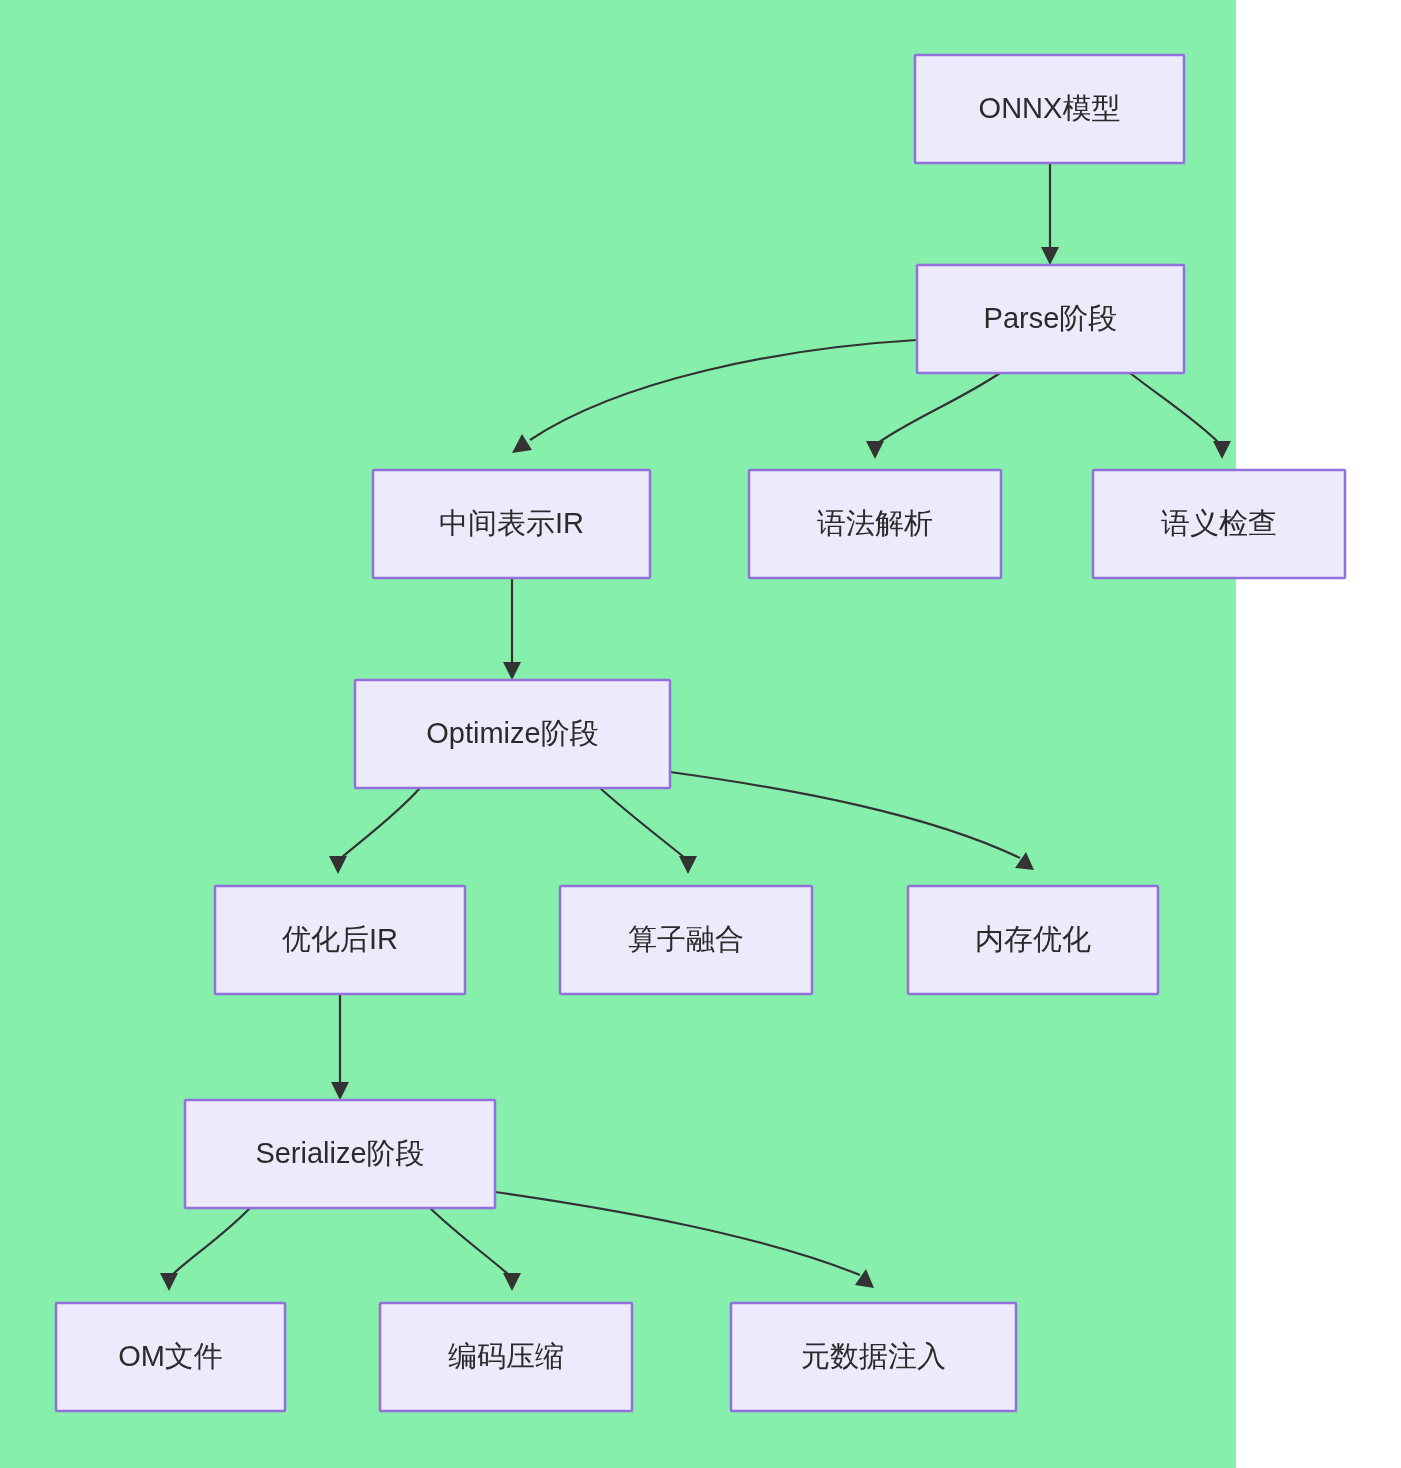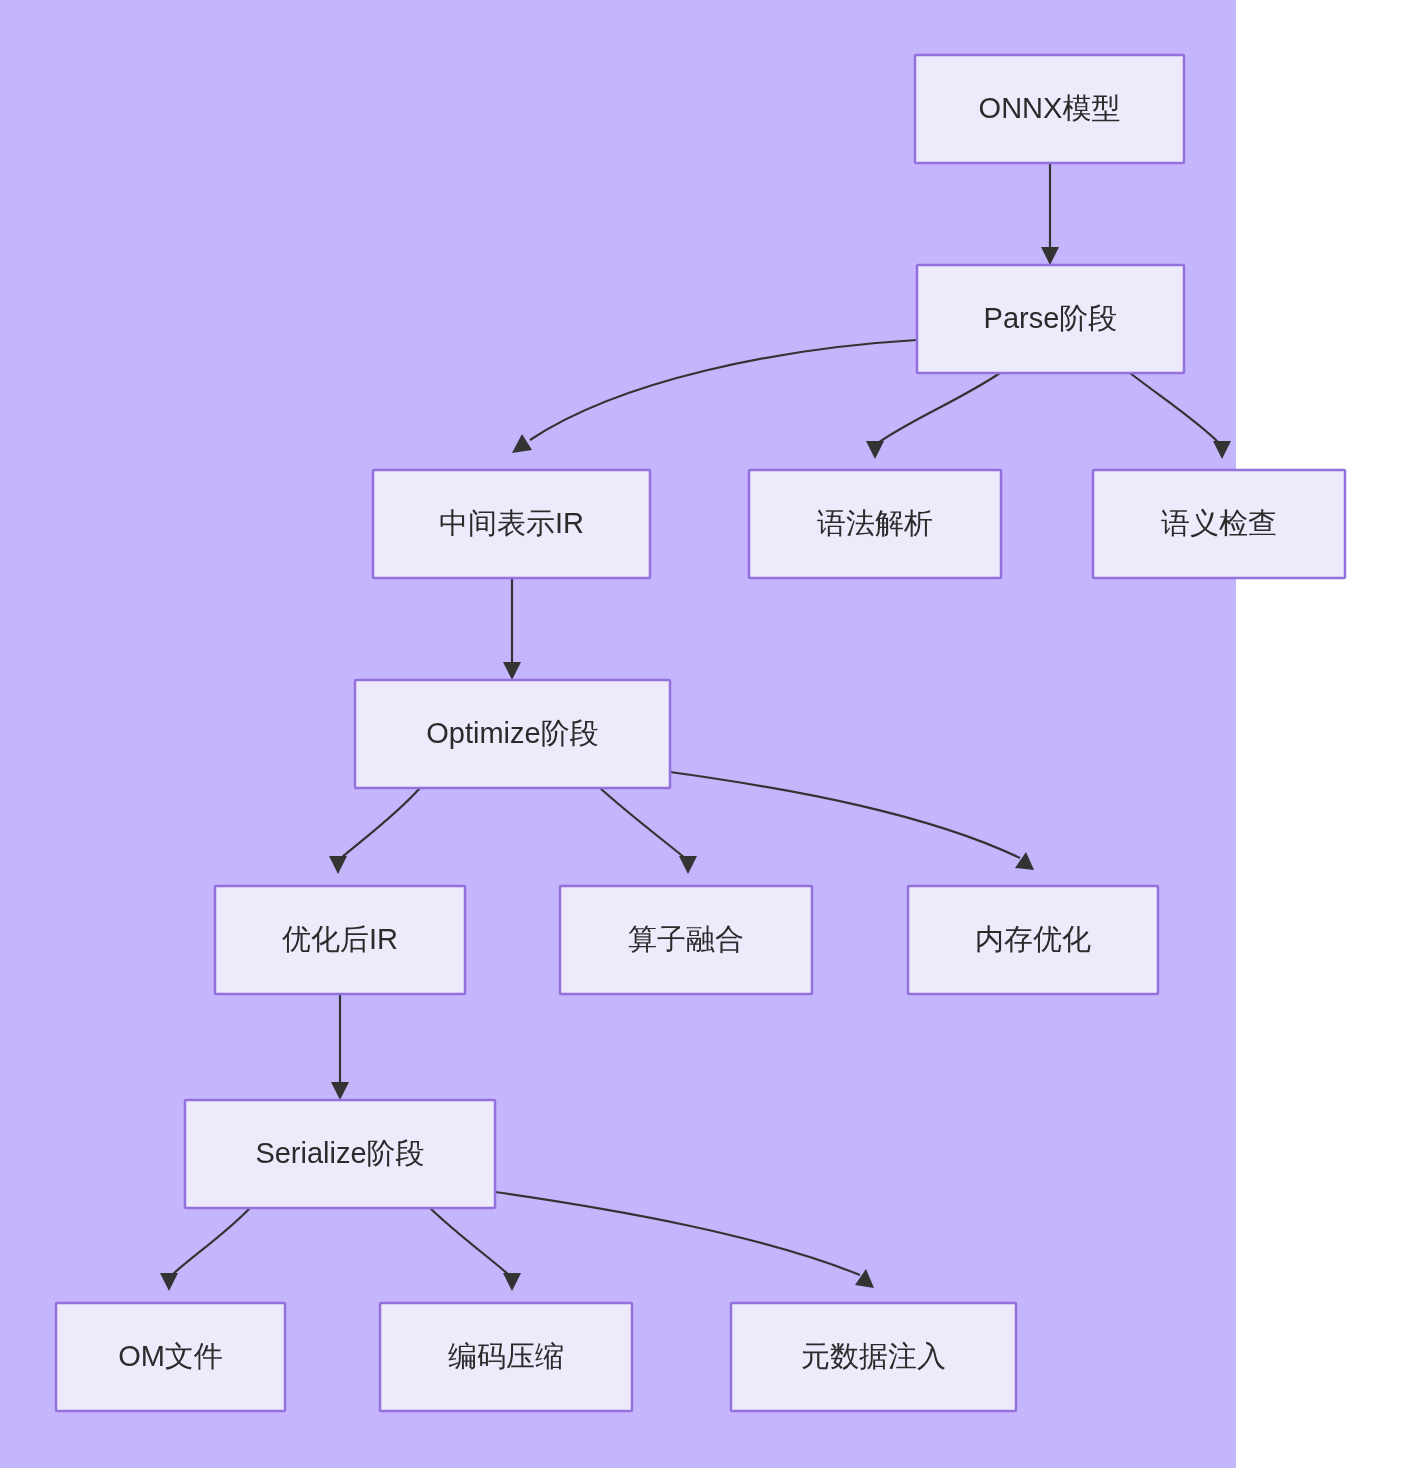--- a/index.html
+++ b/index.html
@@ -10,21 +10,21 @@
   body {
     width: 1401px;
     height: 1468px;
     font-family: "Liberation Sans", "DejaVu Sans", sans-serif;
     overflow: hidden;
   }
   #flowchart-root {
     position: relative;
     width: 1236px;
     height: 1468px;
-    background: #c4b5fd;
+    background: #86efac;
   }
   svg#diagram {
     display: block;
     width: 1401px;
     height: 1468px;
   }
   .node-rect {
     fill: #ECEAFB;
     stroke: #9370DB;
     stroke-width: 2.5px;

